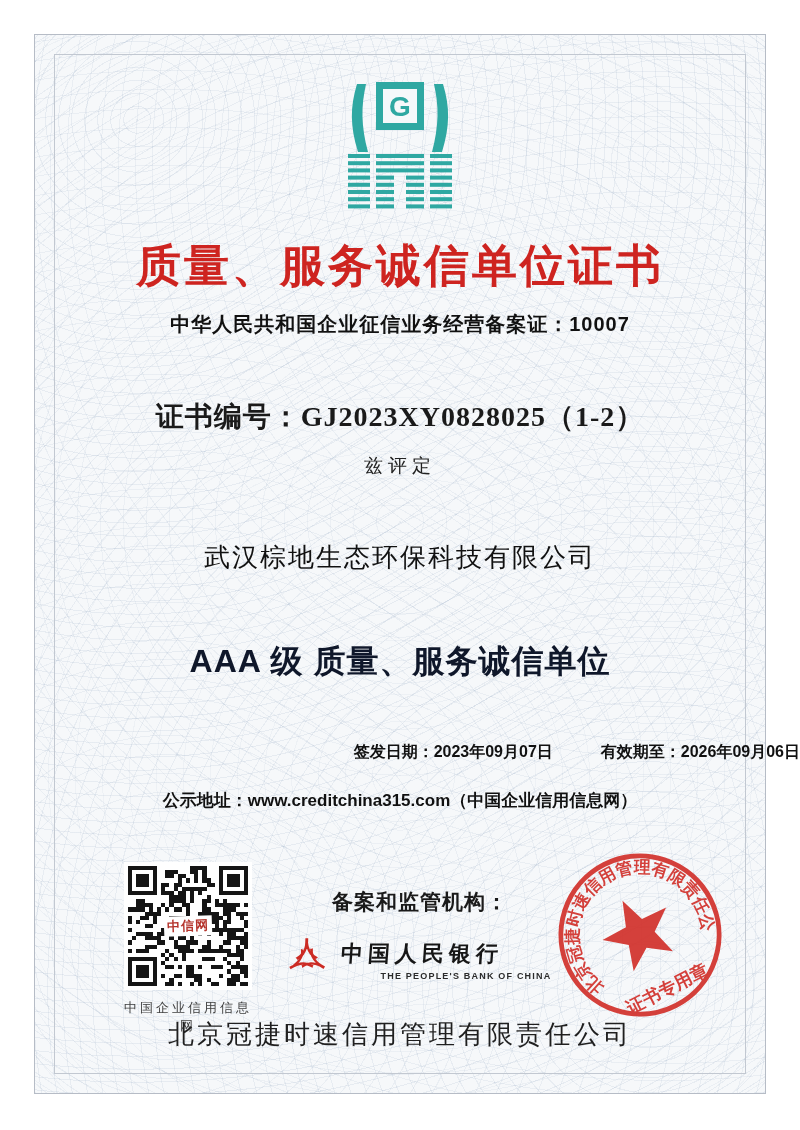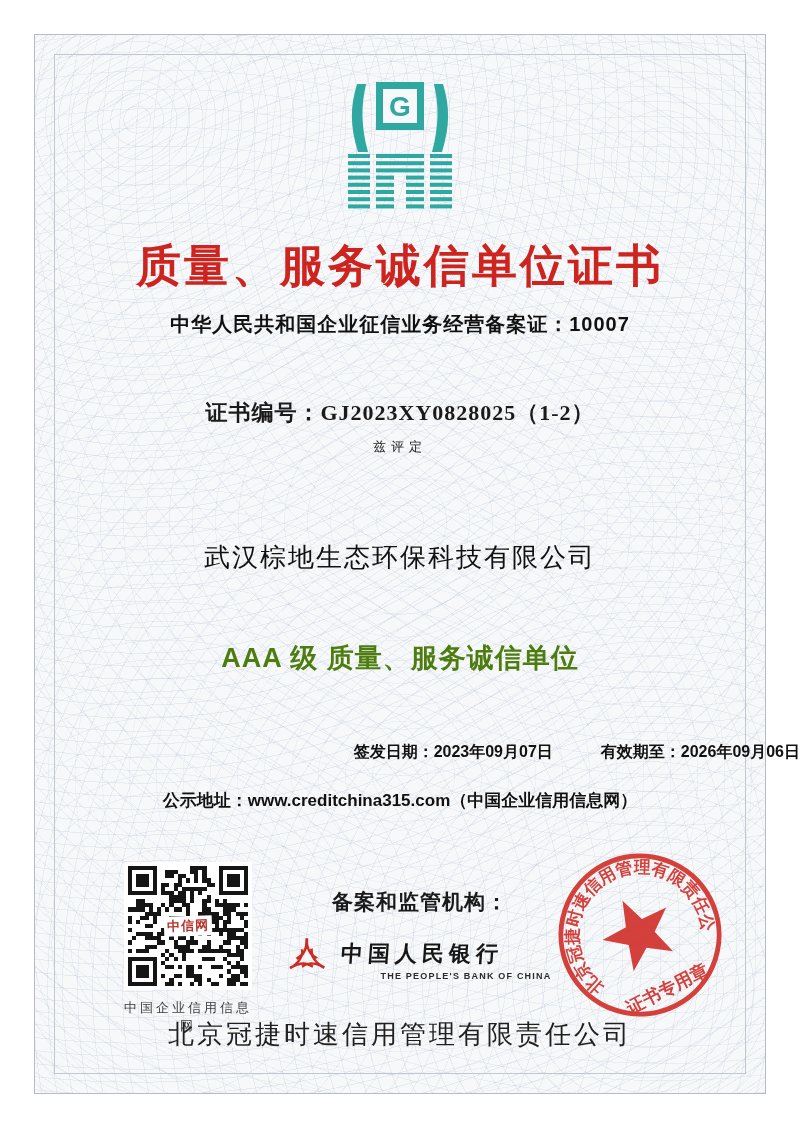--- a/index.html
+++ b/index.html
@@ -17,24 +17,24 @@
       repeating-radial-gradient(circle at 18% 86%, rgba(150,170,195,.13) 0 1px, transparent 1px 19px),
       repeating-radial-gradient(circle at 84% 90%, rgba(150,170,195,.15) 0 1px, transparent 1px 15px),
       repeating-radial-gradient(circle at 50% 46%, rgba(150,170,195,.11) 0 1px, transparent 1px 23px),
       repeating-radial-gradient(circle at 50% 70%, rgba(150,170,195,.09) 0 1px, transparent 1px 27px);
   }
   .inner-frame{position:absolute;left:54px;top:54px;right:54px;bottom:56px;border:1px solid #c2c8d1;pointer-events:none;}
   .abs{position:absolute;left:0;right:0;text-align:center;}
   .logo-wrap{top:62px;}
   .title{top:236px;font-size:45px;font-weight:900;letter-spacing:3px;color:#ce2420;}
   .subtitle{top:311px;font-size:20px;font-weight:700;letter-spacing:1px;color:#111;}
-  .certno{top:398px;font-family:"Liberation Serif",serif;font-size:22px;font-weight:700;letter-spacing:1px;}
-  .hereby{top:438px;font-family:"Liberation Serif",serif;font-size:13px;letter-spacing:5px;color:#222;}
+  .certno{top:398px;font-family:"Liberation Serif",serif;font-size:28px;font-weight:700;letter-spacing:1px;}
+  .hereby{top:453px;font-family:"Liberation Serif",serif;font-size:19px;letter-spacing:5px;color:#222;}
   .company{top:540px;font-family:"Liberation Serif",serif;font-size:26px;letter-spacing:2px;color:#111;}
-  .grade{top:640px;font-size:27px;font-weight:900;letter-spacing:1px;color:#4d7c0f;}
+  .grade{top:640px;font-size:32px;font-weight:900;letter-spacing:1px;color:#0f172a;}
   .dates{top:742px;display:flex;justify-content:flex-end;padding-left:142px;gap:48px;font-size:16px;font-weight:700;color:#111;text-align:left;}
   .urls{top:787px;font-size:17px;font-weight:700;color:#111;line-height:28px;}
   .qr-block{position:absolute;left:118px;top:862px;width:140px;text-align:center;}
   .qr-card{position:relative;width:128px;height:128px;margin:0 auto;background:#fff;padding:4px;box-sizing:border-box;}
   .qr-card svg{display:block;width:120px;height:120px;}
   .qr-center{position:absolute;left:50%;top:50%;transform:translate(-50%,-50%) rotate(-2deg);
     background:#fff;padding:1px 3px;color:#b5342c;font-family:"DejaVu Serif",serif;
     font-weight:700;font-size:13px;letter-spacing:1px;white-space:nowrap;}
   .qr-caption{margin-top:9px;font-size:13px;letter-spacing:3px;color:#404040;}
   .regulator{top:888px;font-family:"Liberation Serif",serif;font-size:21px;font-weight:700;letter-spacing:1px;transform:translateX(20px);}

